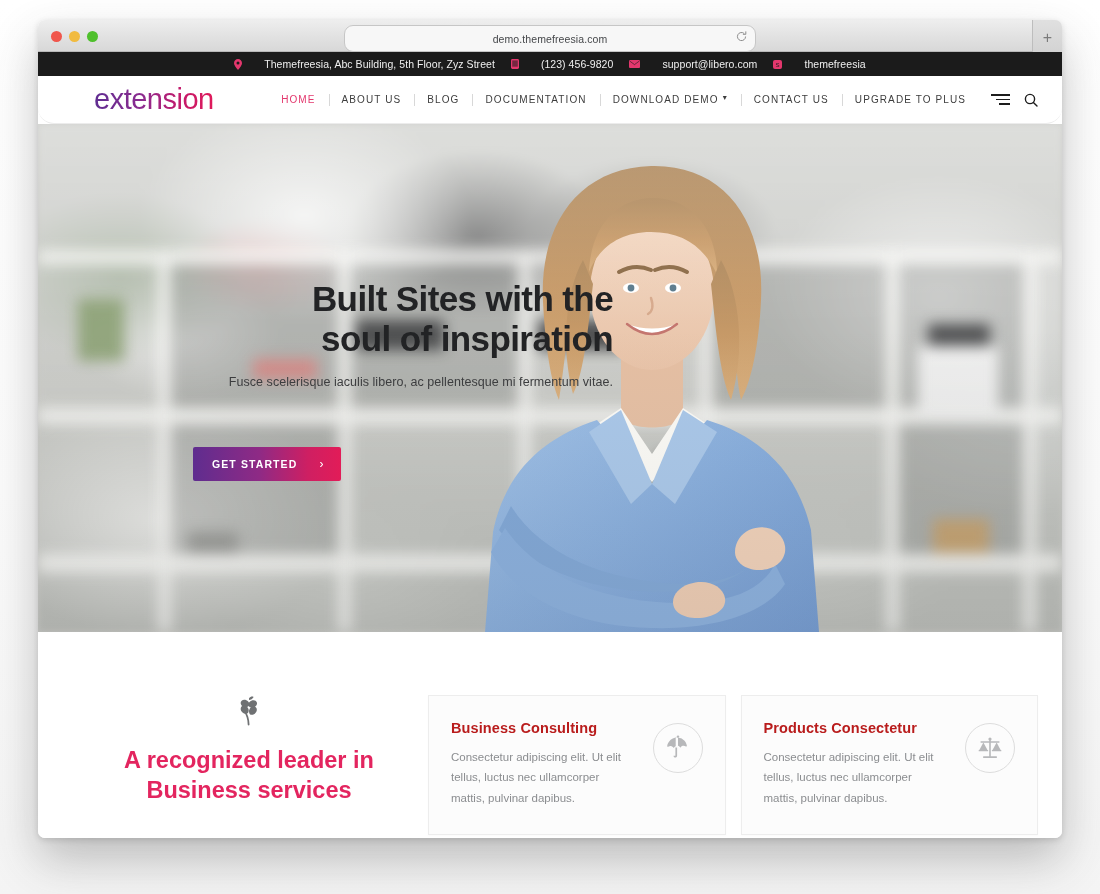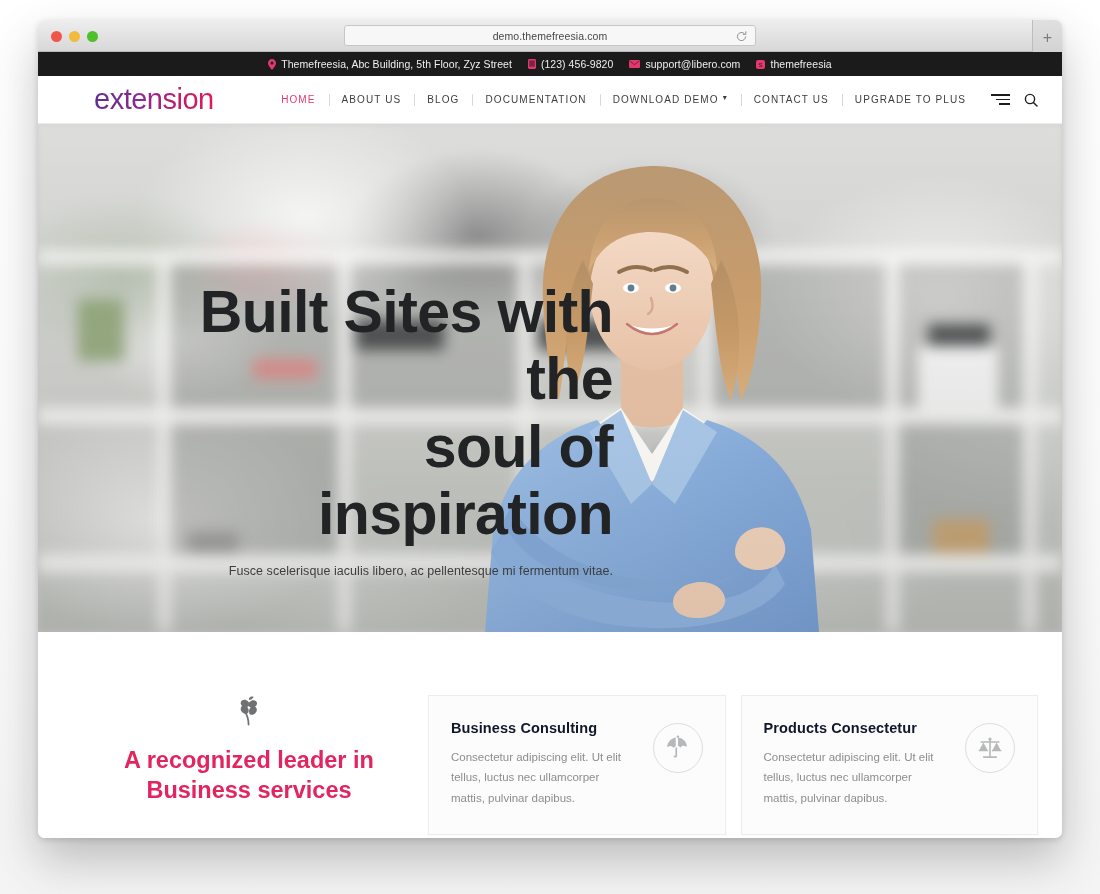--- a/index.html
+++ b/index.html
@@ -46,24 +46,24 @@
   }
   .tl { width: 11px; height: 11px; border-radius: 50%; }
   .tl.red    { background: #f0564c; }
   .tl.yellow { background: #f1bb40; }
   .tl.green  { background: #4fc02c; }
 
   #url-bar {
     position: absolute;
     left: 50%; transform: translateX(-50%);
     top: 5px;
-    width: 412px; height: 21px;
+    width: 412px; height: 27px;
     background: #f7f7f7;
     border: 1px solid #c6c6c6;
-    border-radius: 3px;
+    border-radius: 9px;
     display: flex; align-items: center; justify-content: center;
   }
   #url-text {
     font-size: 10.5px;
     color: #45474a;
     letter-spacing: .1px;
   }
   #reload-icon {
     position: absolute; right: 7px; top: 3px;
     width: 13px; height: 13px;
@@ -80,35 +80,36 @@
   }
 
   
   #top-bar {
     height: 24px;
     background: #1b1b1b;
     display: flex; align-items: center; justify-content: center;
     gap: 16px;
   }
   .topbar-item {
-    display: flex; align-items: center; gap: 5px;
+    display: flex; align-items: center; gap: 22px;
     font-size: 10.5px; color: #efefef; white-space: nowrap;
     letter-spacing: .05px;
   }
   .topbar-icon { color: #e0partial; }
   .topbar-icon svg { display: block; }
 
   
   #site-header {
     height: 48px;
     background: #ffffff;
     display: flex; align-items: center;
     padding: 0 24px 0 22px;
     border-bottom: 1px solid #ececec;
     position: relative;
+    border-radius: 16px;
   }
   #logo {
     font-size: 29px;
     font-weight: 400;
     letter-spacing: -.5px;
     background: linear-gradient(90deg,#5f2d91 0%,#8c2a8f 40%,#c31a6b 72%,#e01a5a 100%);
     -webkit-background-clip: text;
     background-clip: text;
     color: transparent;
     margin-left: 34px;
@@ -195,21 +196,21 @@
   }
   .person-svg { display: block; width: 100%; height: 100%; }
 
   #hero-content {
     position: absolute;
     left: 155px; top: 155px;
     width: 420px;
     z-index: 5;
   }
   #hero-title {
-    font-size: 59px;
+    font-size: 35px;
     line-height: 1.14;
     font-weight: 700;
     color: #222325;
     letter-spacing: -.6px;
     text-align: right;
     white-space: pre-line;
   }
   #hero-subtitle {
     margin-top: 16px;
     font-size: 12.5px;
@@ -274,21 +275,21 @@
     background: #fcfcfc;
     border: 1px solid #ededed;
     padding: 24px 22px 26px 22px;
     position: relative;
     min-height: 130px;
     box-shadow: 0 1px 2px rgba(0,0,0,.02);
   }
   .service-title {
     font-size: 14.5px;
     font-weight: 700;
-    color: #0f172a;
+    color: #b91c1c;
     margin-bottom: 11px;
     letter-spacing: .1px;
   }
   .service-desc {
     font-size: 11.5px;
     line-height: 1.78;
     color: #8b8d90;
     max-width: 180px;
   }
   .service-icon {

